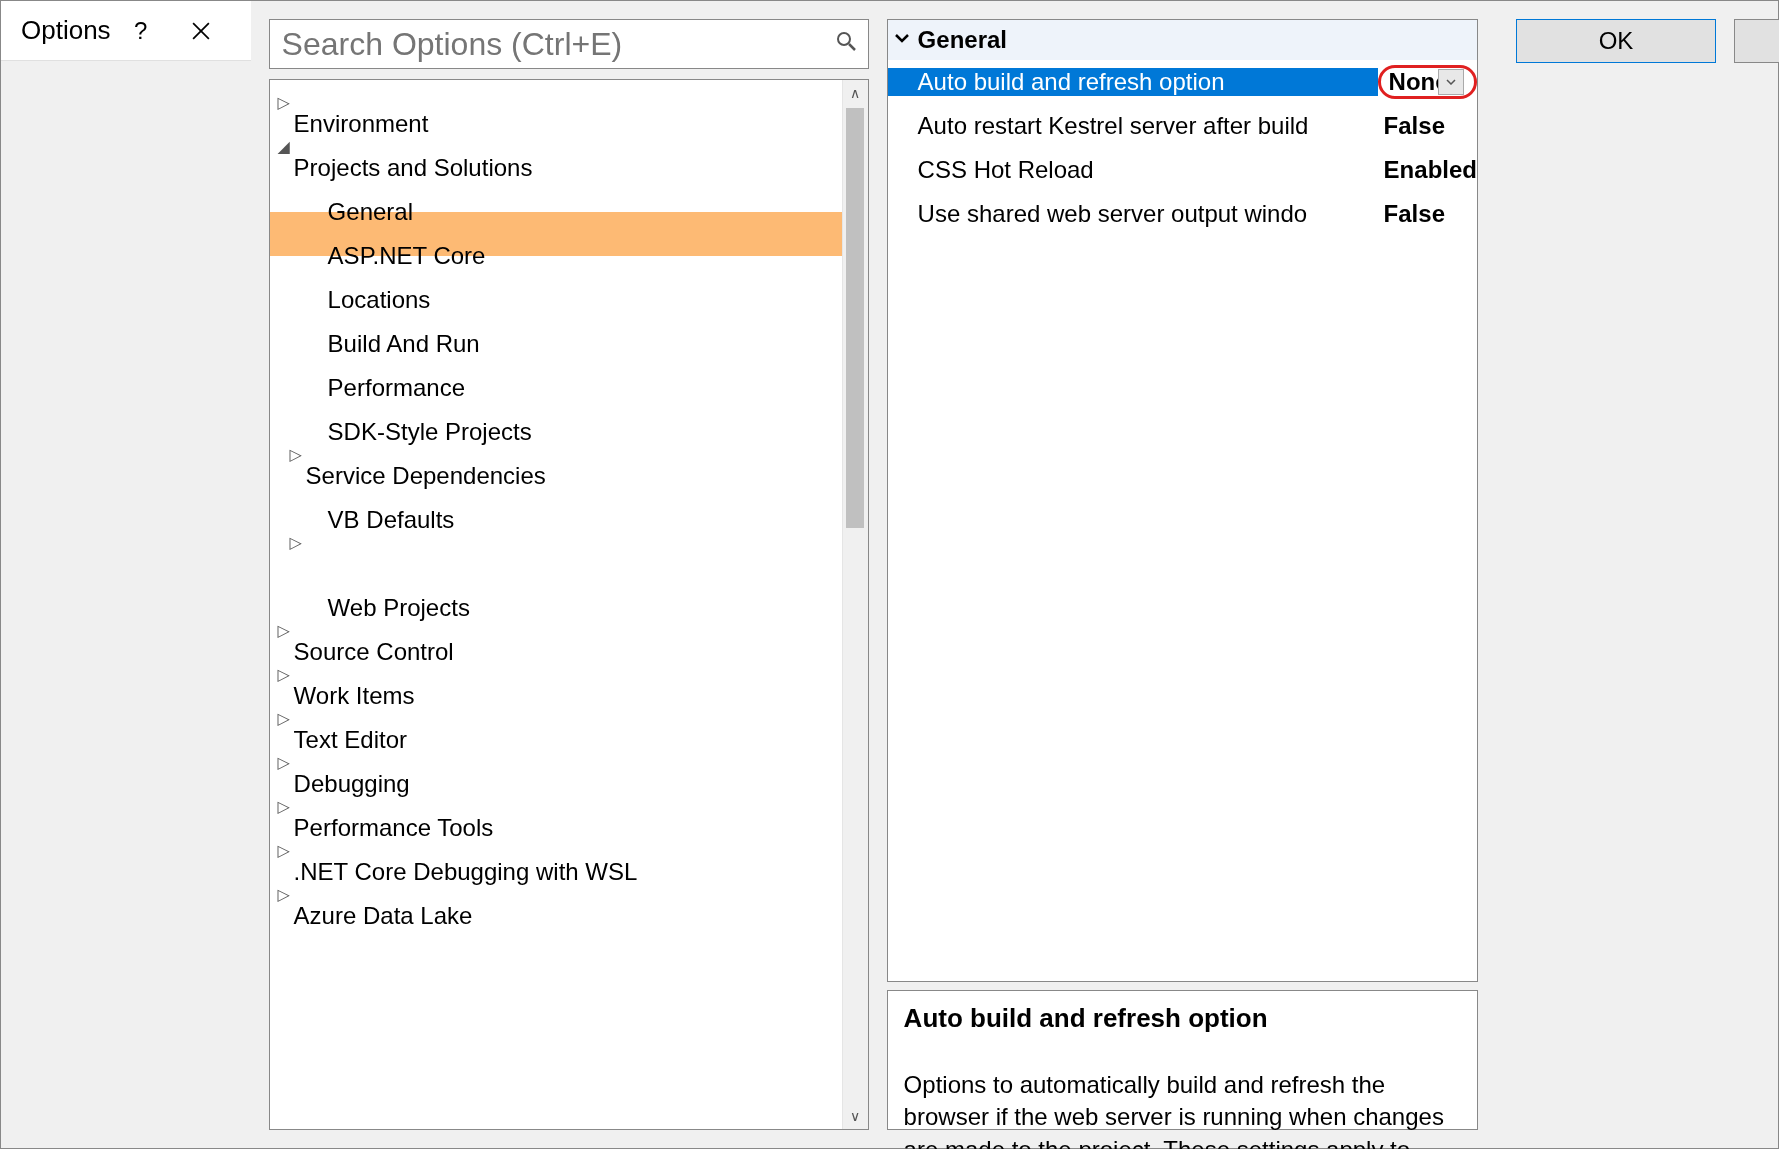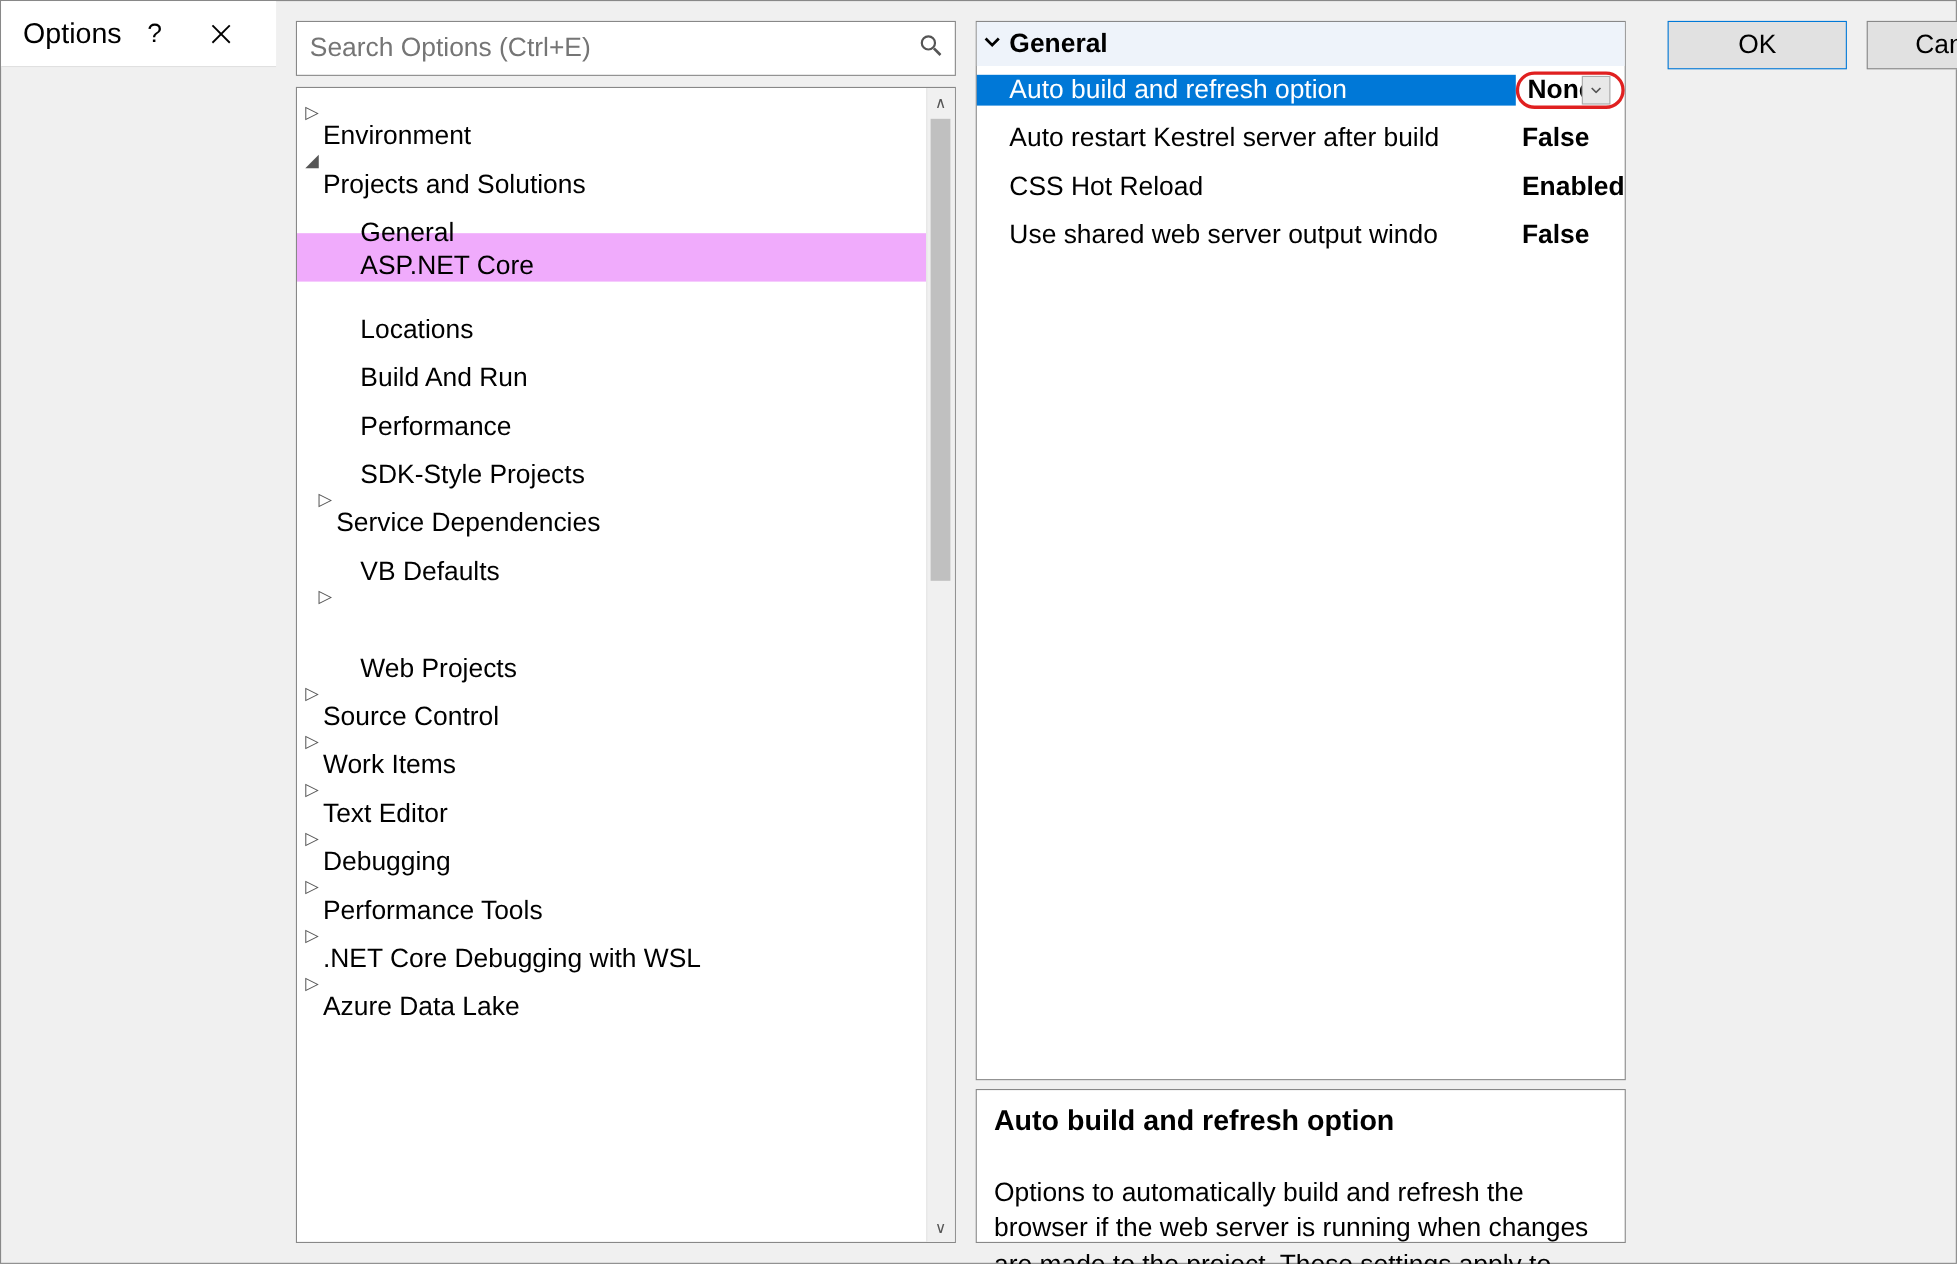--- a/index.html
+++ b/index.html
@@ -39,42 +39,42 @@
 .leftcol { width: 600px; display: flex; flex-direction: column; gap: 10px; }
 .searchwrap {
   background: #fff;
   border: 1px solid #888;
   height: 50px;
   display: flex; align-items: center;
   padding: 0 12px;
 }
 .searchwrap input {
   flex: 1; border: none; outline: none;
-  font-size: 24px; color: #a16207; background: transparent;
+  font-size: 32px; color: #a16207; background: transparent;
 }
 .searchwrap .sicon { font-size: 22px; color: #555; }
 
 .tree {
   flex: 1;
   background: #fff;
   border: 1px solid #888;
   overflow: hidden;
   display: flex;
 }
 .tree-inner { flex: 1; overflow-y: auto; }
 .tree-scroll {
   width: 26px; background: #f0f0f0; display: flex; flex-direction: column; align-items: center;
   border-left: 1px solid #e5e5e5;
 }
 .tree-scroll .arrow { height: 26px; display:flex; align-items:center; justify-content:center; color:#555; font-size:14px; }
 .tree-scroll .thumb { width: 18px; background: #c0c0c0; height: 420px; margin-top: 2px; }
 
 .titem { display:flex; align-items:center; height: 44px; font-size: 24px; color:#000; cursor:pointer; }
 .titem .exp { width: 16px; text-align:center; color:#555; font-size: 16px; margin-right: 2px; }
-.titem.selected { background: #f0abfc; align-items: flex-end; }
+.titem.selected { background: #fdba74; }
 .titem.l0 { padding-left: 6px; }
 .titem.l1 { padding-left: 30px; }
 .titem.l1 .exp { margin-left: -12px; }
 .titem .lbl { padding-left: 0px; white-space: nowrap; margin-top: 44px; }
 .titem.l1.noexp .lbl { padding-left: 22px; }
 
 .rightcol { flex:1; display:flex; flex-direction:column; gap: 8px; }
 
 .grid {
   flex:1; background:#fff; border:1px solid #888;
@@ -104,21 +104,21 @@
 }
 .desc .dtitle { font-size: 26px; font-weight: bold; margin-bottom: 6px; }
 .desc .dbody { font-size: 24px; color:#000; line-height: 1.35; margin-top: 35px; }
 
 .footer {
   height: 80px;
   display:flex; align-items:center; justify-content:flex-end;
   gap: 18px; padding: 0 20px;
 }
 .btn {
-  width: 163px; height: 44px;
+  width: 200px; height: 44px;
   background:#e1e1e1; border:1px solid #888;
   font-size: 24px;
   display:flex; align-items:center; justify-content:center;
   cursor:pointer;
 }
 .btn.primary { border: 1px solid #0078d7; }
 </style>
 </head>
 <body>
 

